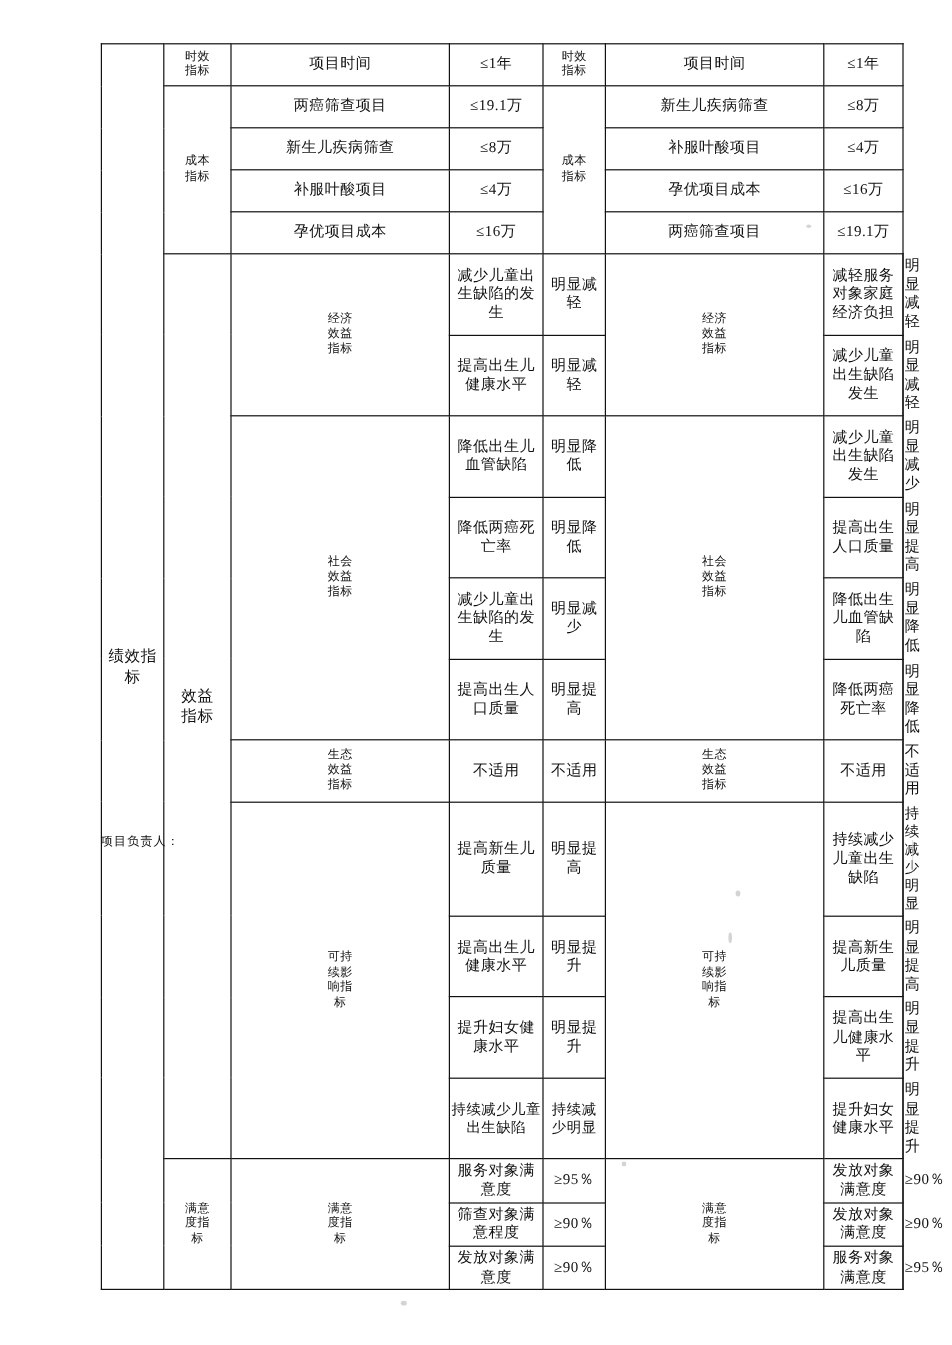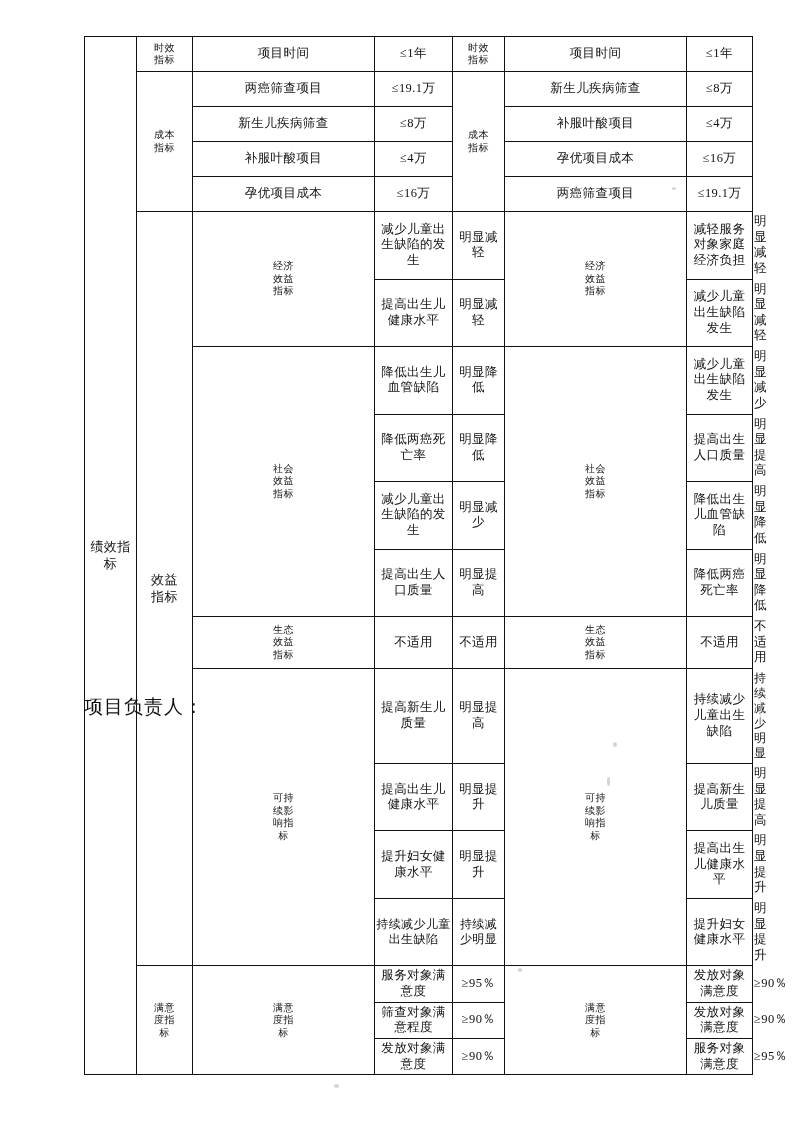--- a/index.html
+++ b/index.html
@@ -52,21 +52,21 @@
   .bigcat {
     font-size: 13px;
     letter-spacing: 1px;
     line-height: 1.35;
   }
   .small { font-size: 12px; }
   .footer {
     position: absolute;
     left: 84px;
     top: 694px;
-    font-size: 19px;
+    font-size: 10px;
     letter-spacing: 1px;
   }
   
   .speck {
     position: absolute;
     background: #bdbdbd;
     border-radius: 50%;
     opacity: 0.65;
   }
   .scanline {

